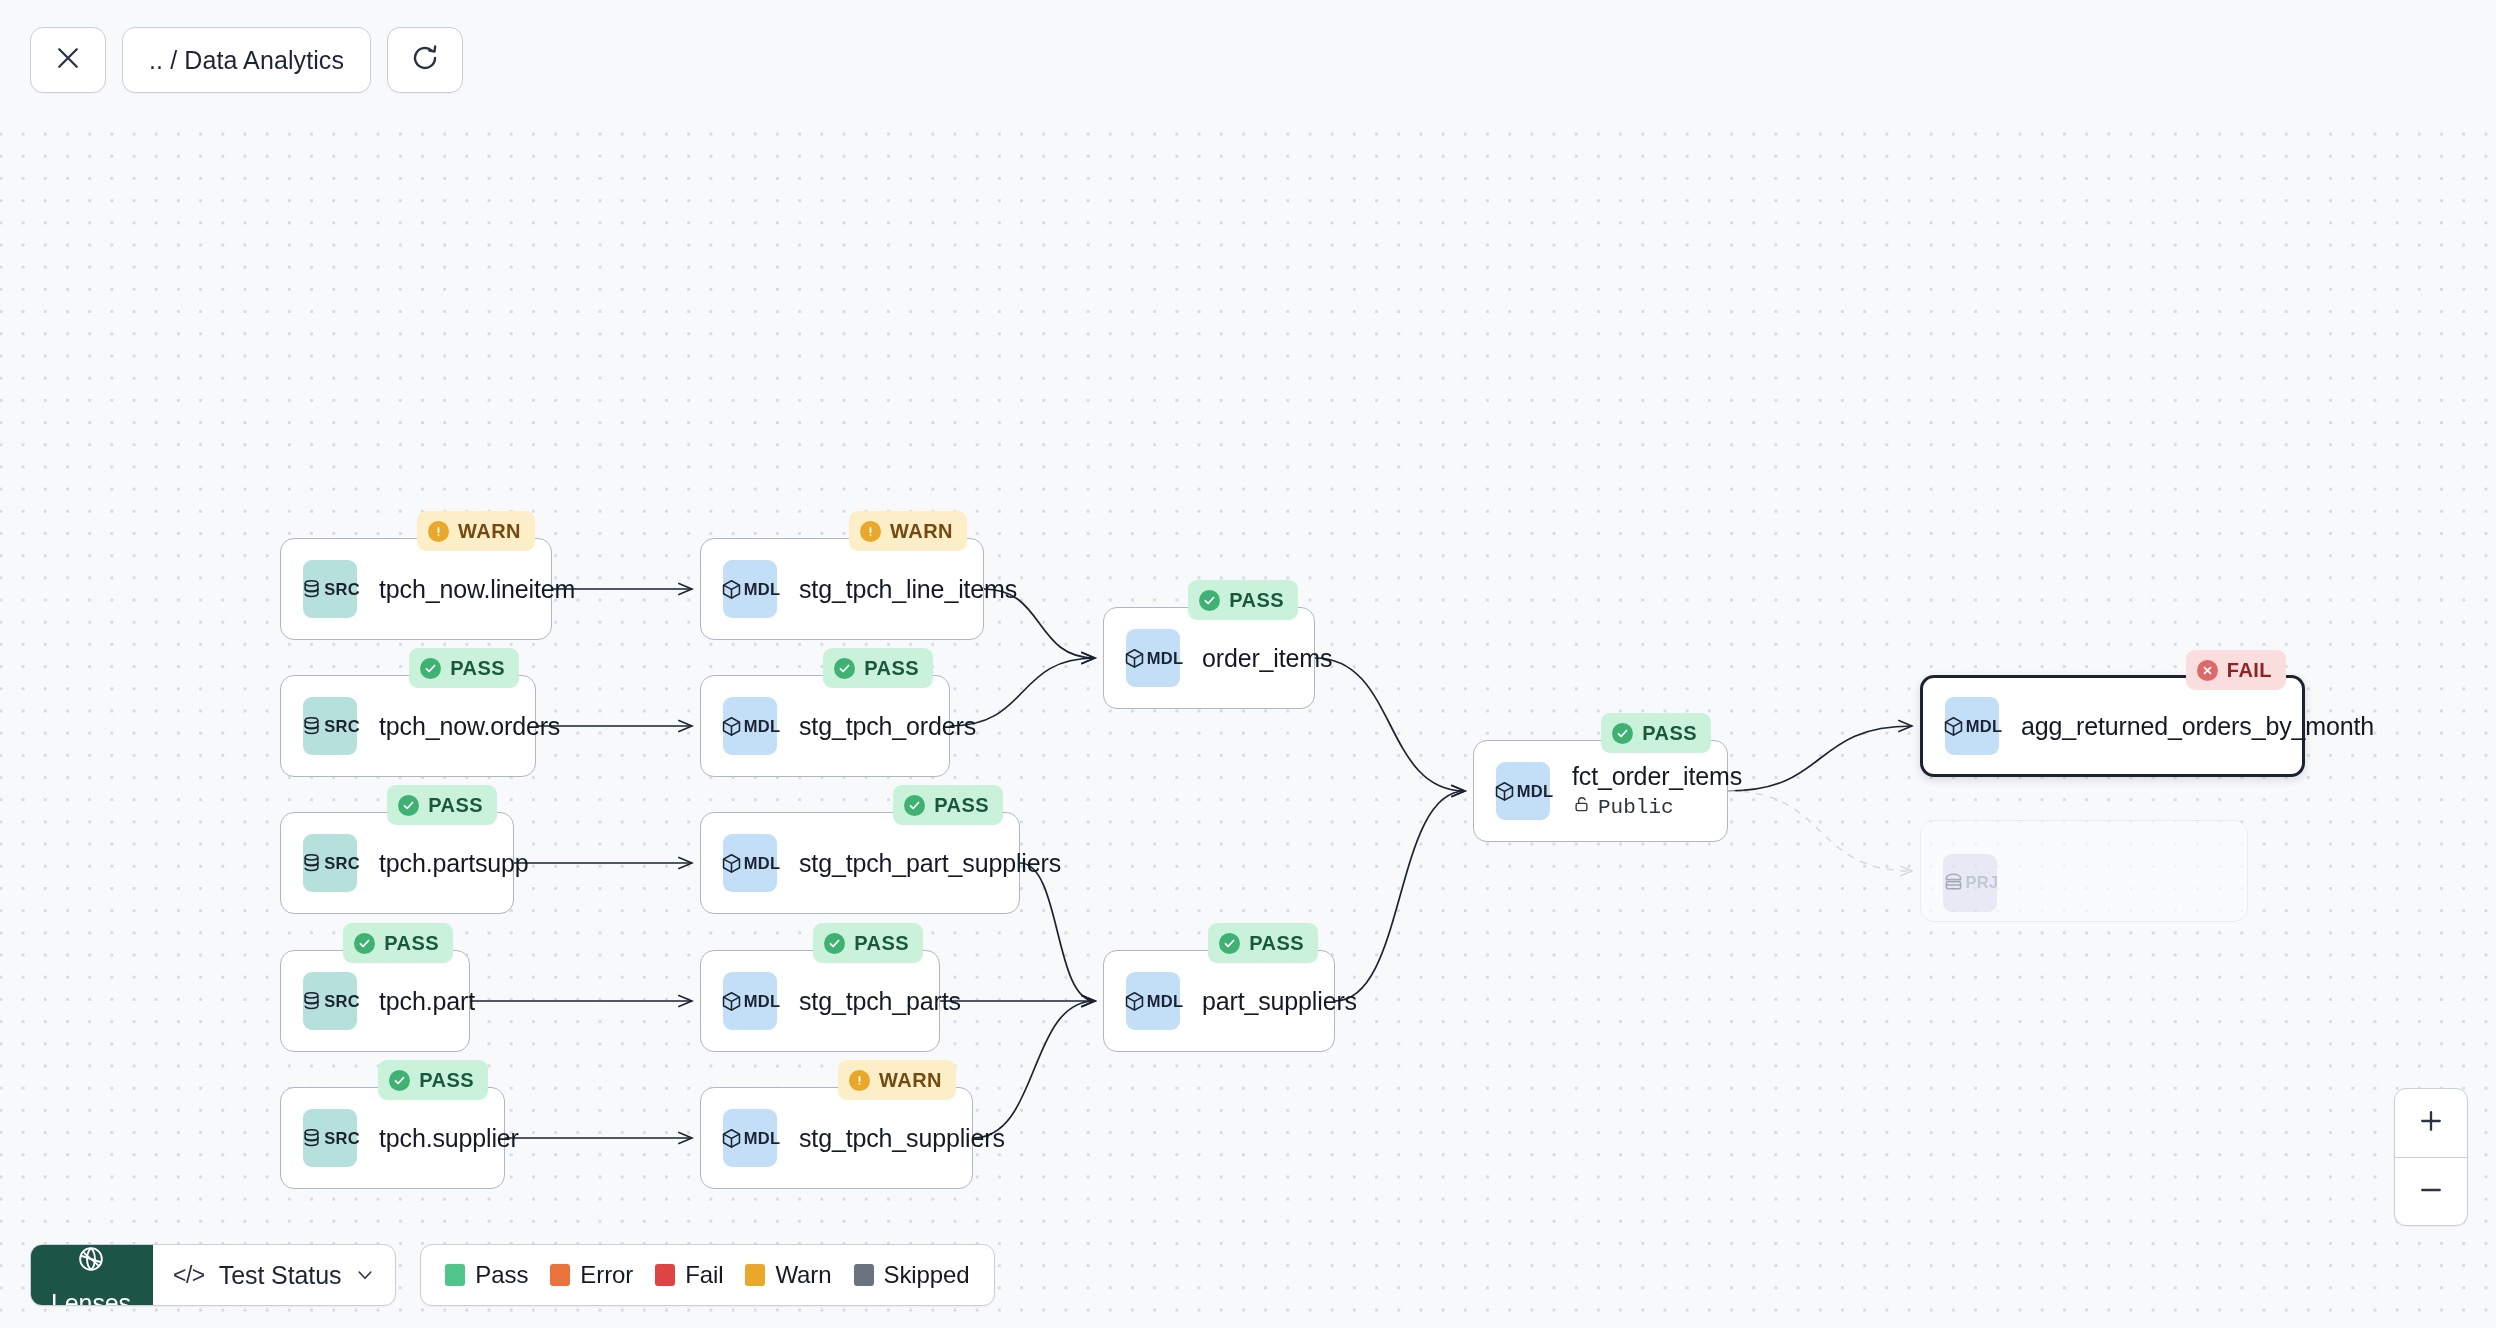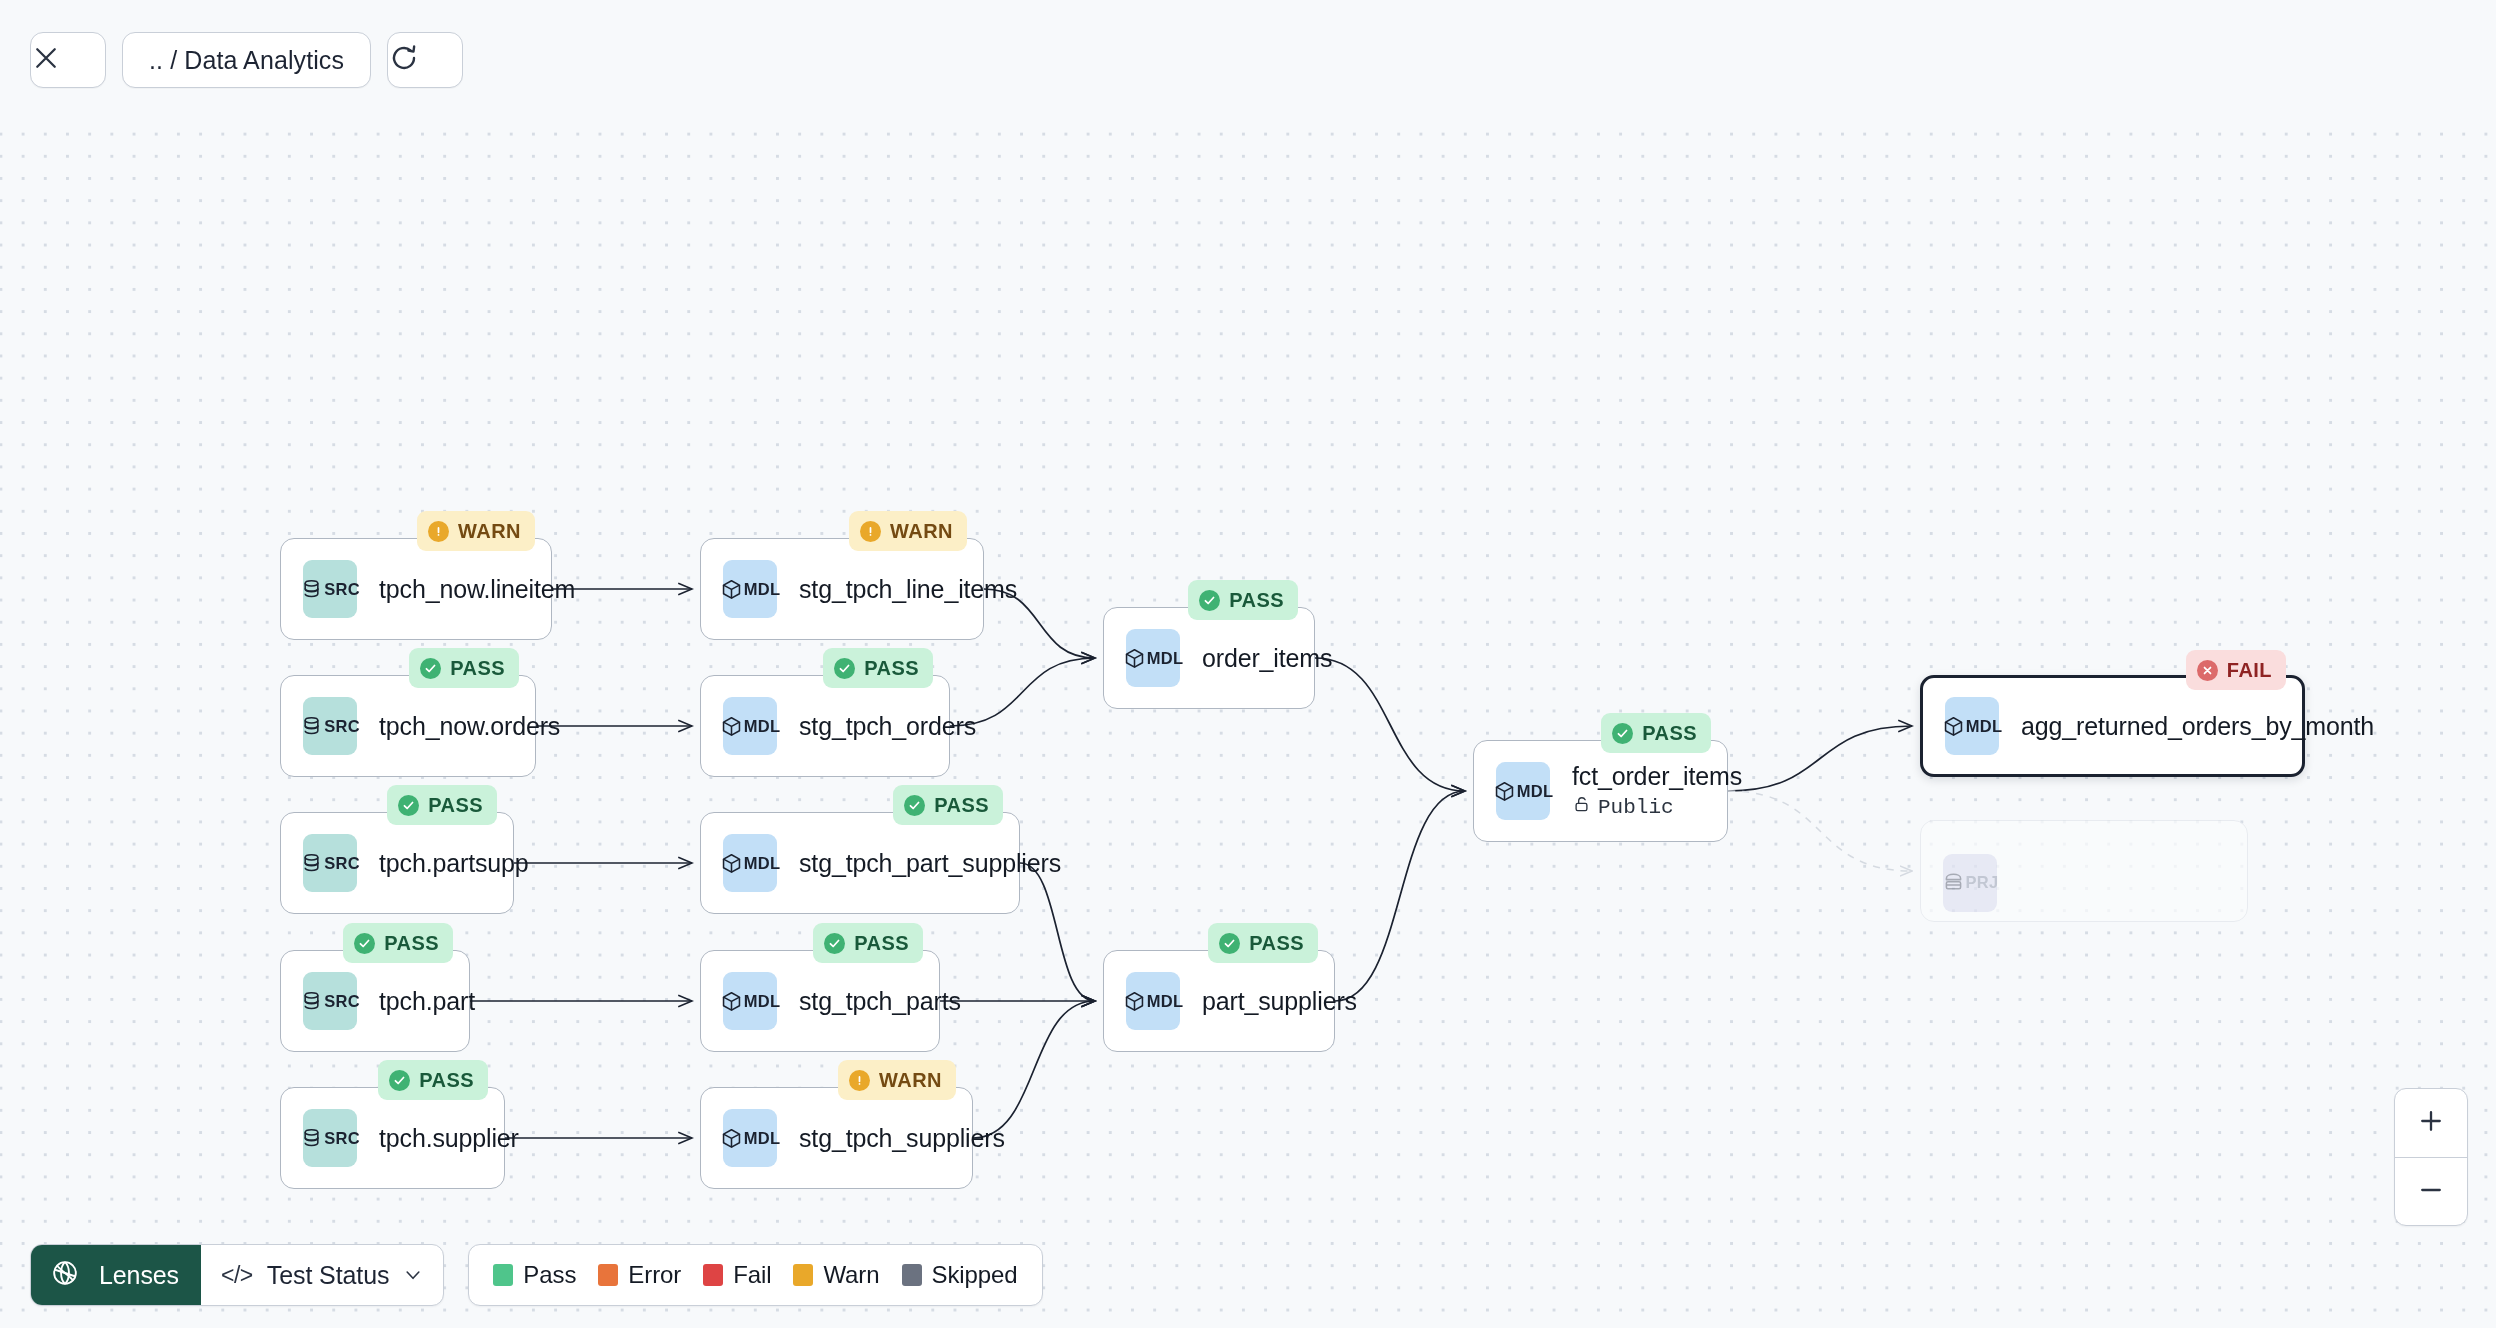--- a/index.html
+++ b/index.html
@@ -31,24 +31,24 @@
     align-items: center;
     padding: 0 30px;
     gap: 16px;
     z-index: 40;
   }
 
   .tb-btn {
     background: #FFFFFF;
     border: 1.6px solid #C9CFD8;
     border-radius: 13px;
-    height: 56px;
-    display: flex;
-    align-items: center;
-    justify-content: flex-start;
+    height: 66px;
+    display: flex;
+    align-items: center;
+    justify-content: center;
     cursor: pointer;
     box-shadow: 0 1px 1px rgba(16,24,40,0.03);
   }
   .tb-close { width: 76px; flex: 0 0 76px; }
   .tb-close svg { width: 30px; height: 30px; }
 
   .tb-breadcrumb {
     padding: 0 26px;
     font-size: 25px;
     color: #1D2433;
@@ -225,23 +225,24 @@
     overflow: hidden;
     border: 1.6px solid #C9CFD8;
     background: #FFFFFF;
     box-shadow: 0 1px 2px rgba(16,24,40,0.05);
   }
   .lens-btn {
     background: #1C5547;
     color: #FFFFFF;
     display: flex;
     align-items: center;
-    gap: 20px;
+    gap: 12px;
     padding: 0 22px 0 20px;
     cursor: pointer;
+    flex-direction: column;
   }
   .lens-btn svg { width: 28px; height: 28px; }
   .lens-btn .lbl { font-size: 25px; letter-spacing: -0.1px; }
 
   .lens-sel {
     display: flex;
     align-items: center;
     gap: 14px;
     padding: 0 20px 0 20px;
     cursor: pointer;

